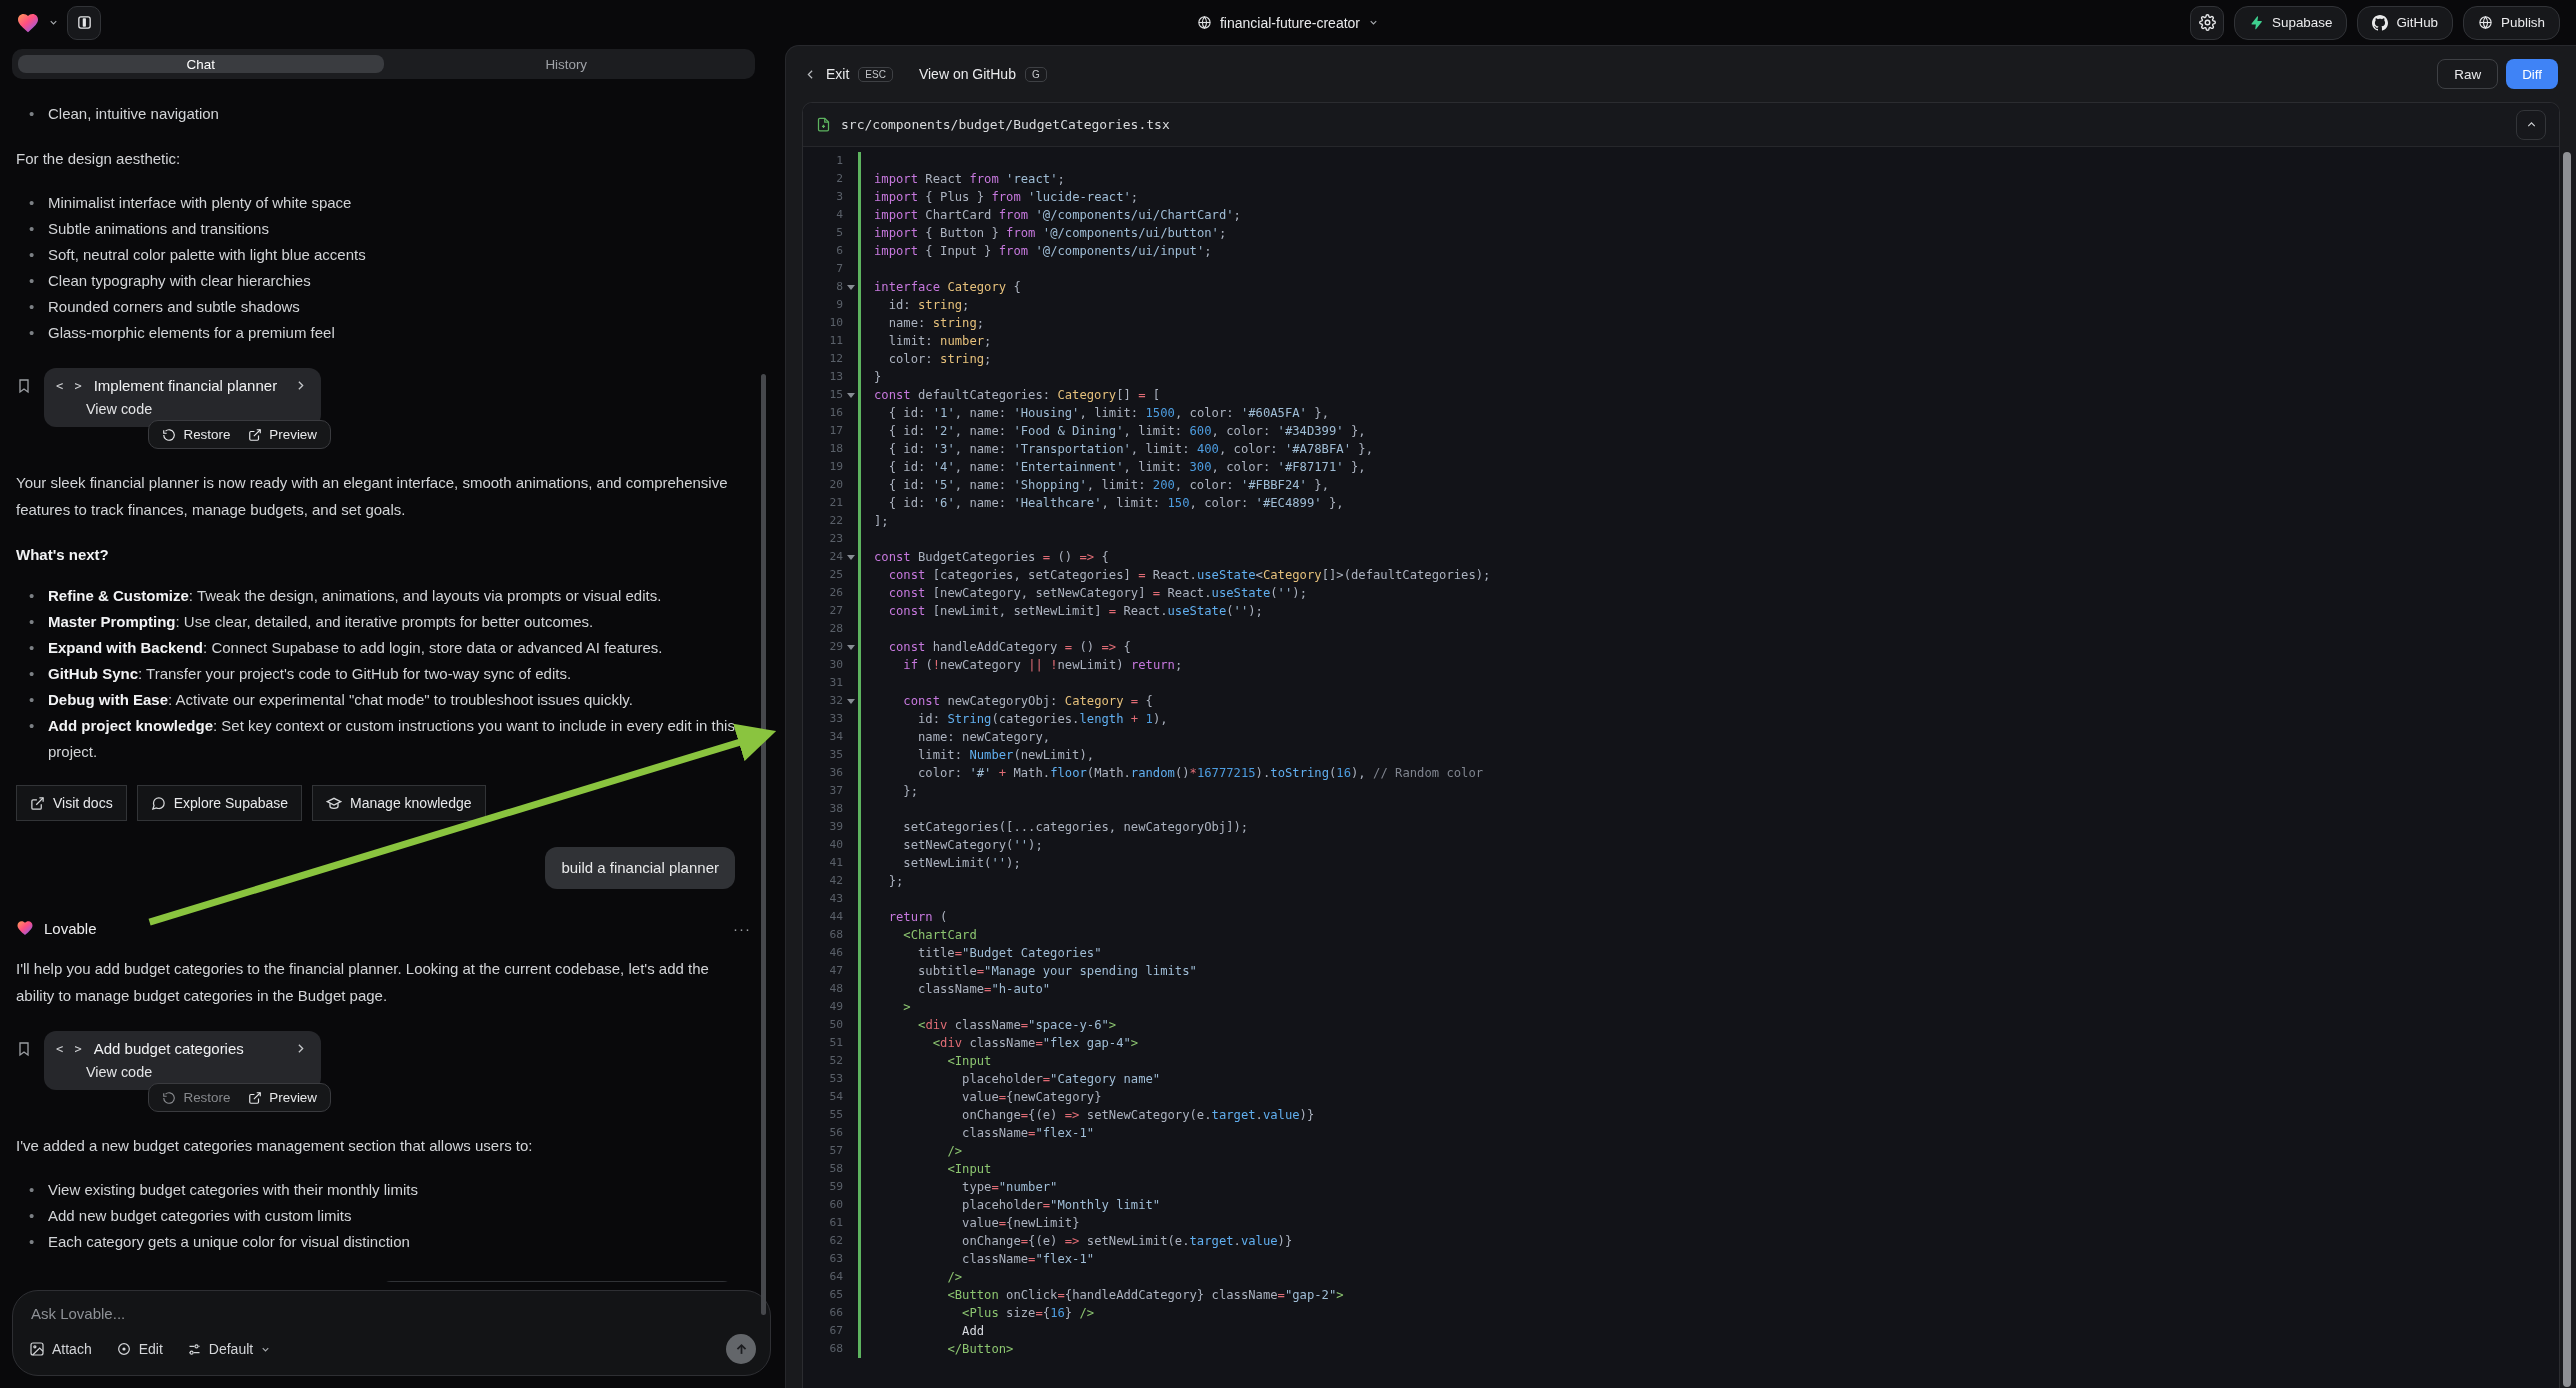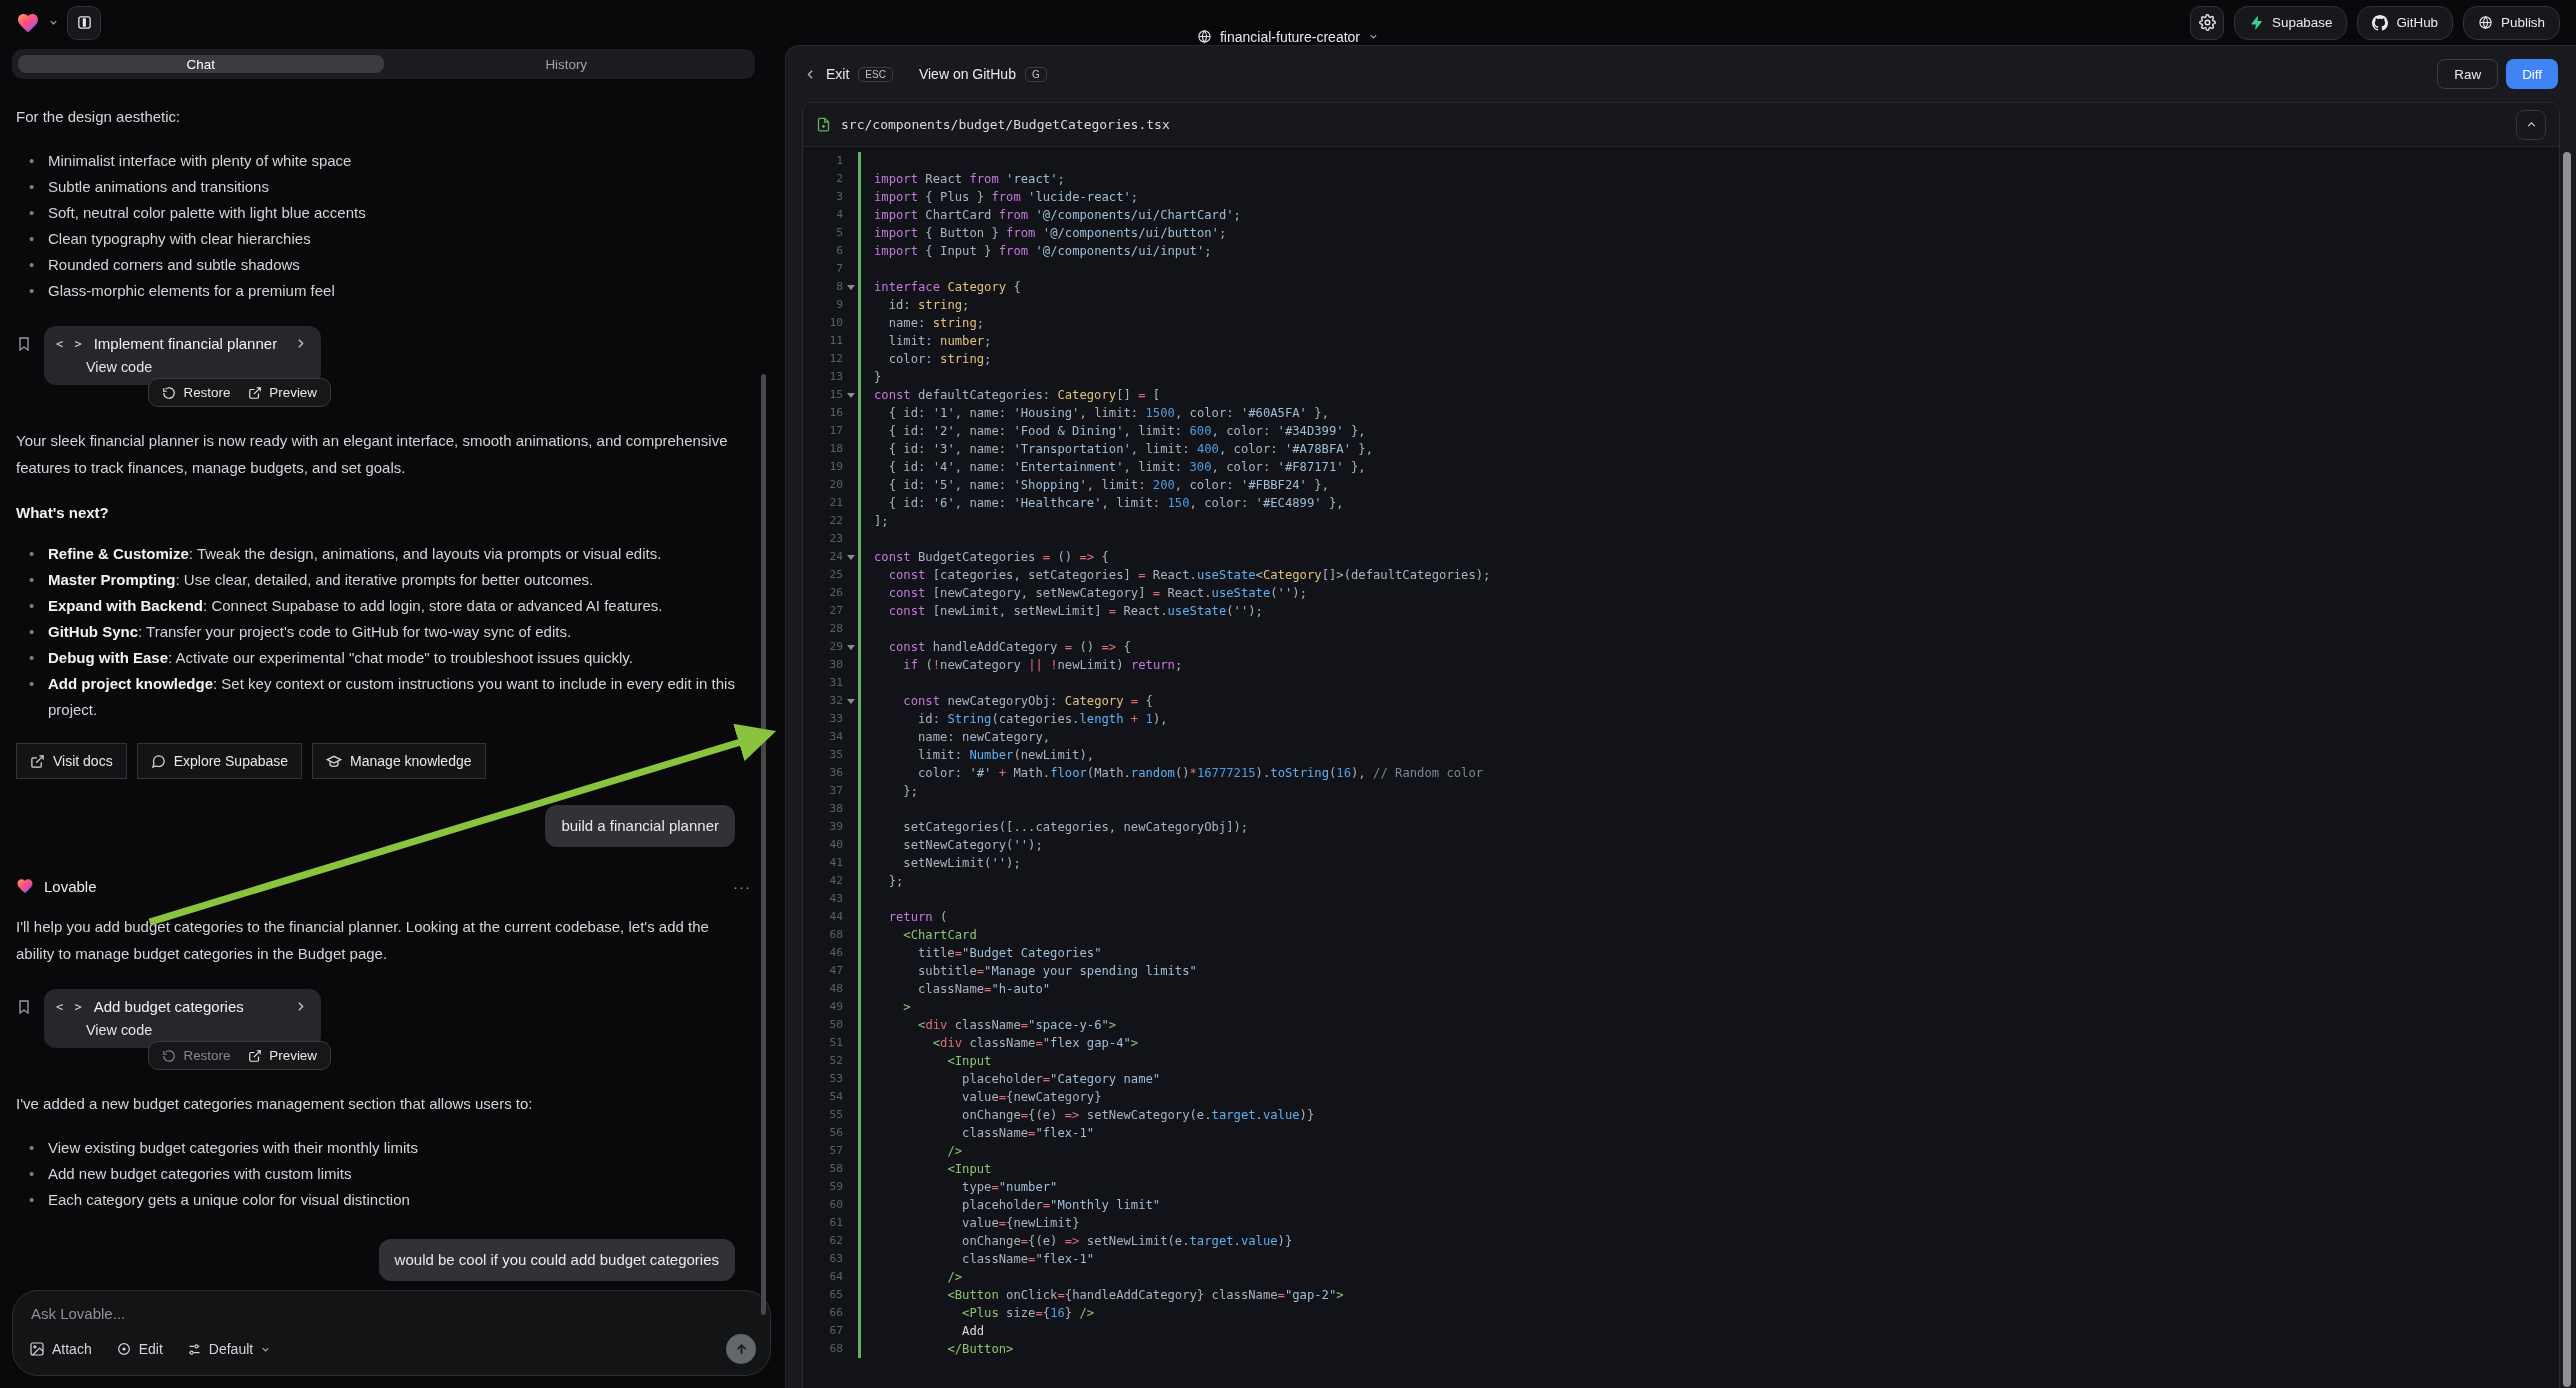--- a/index.html
+++ b/index.html
@@ -4,21 +4,21 @@
 <style>
   html,body{margin:0;padding:0;width:2576px;height:1388px;background:#09090b;overflow:hidden;
     font-family:"Liberation Sans",sans-serif;-webkit-font-smoothing:antialiased;color:#d2d4d7;}
   *{box-sizing:border-box;}
   button{font-family:inherit;cursor:pointer;}
   
   .topbar{height:45px;display:flex;align-items:center;padding:0 16px;position:relative;background:#09090b;}
   .tb-left{display:flex;align-items:center;gap:8px;}
   .iconbtn{width:34px;height:34px;border:1px solid #313337;background:#17181b;border-radius:10px;
     display:flex;align-items:center;justify-content:center;}
-  .tb-center{position:absolute;left:50%;top:14px;height:45px;transform:translateX(-50%);
+  .tb-center{position:absolute;left:50%;top:0;height:45px;transform:translateX(-50%);
     display:flex;align-items:center;gap:8px;font-size:14px;color:#e9eaec;}
   .tb-right{margin-left:auto;display:flex;align-items:center;gap:10px;}
   .tb-btn{height:34px;display:flex;align-items:center;gap:8px;padding:0 14px;border:1px solid #313337;
     background:#17181b;border-radius:14px;color:#ececee;font-size:13.4px;}
   
   .main{display:flex;height:1343px;position:relative;}
   .left{width:785px;display:flex;flex-direction:column;position:relative;}
   .right{flex:1;background:#191a1d;border-top-left-radius:14px;border-top:1px solid #27282c;
     border-left:1px solid #27282c;display:flex;flex-direction:column;position:relative;overflow:hidden;}
   
@@ -179,20 +179,23 @@
 </div>
 
 <div class="main">
 
   <div class="left">
     <div class="tabs">
       <button class="tab active">Chat</button>
       <button class="tab">History</button>
     </div>
     <div class="chat-scroll">
+        <div class="bullets">
+          <div class="bullet">Clean, intuitive navigation</div>
+        </div>
         <p class="msg-p">For the design aesthetic:</p>
         <div class="bullets">
           <div class="bullet">Minimalist interface with plenty of white space</div>
           <div class="bullet">Subtle animations and transitions</div>
           <div class="bullet">Soft, neutral color palette with light blue accents</div>
           <div class="bullet">Clean typography with clear hierarchies</div>
           <div class="bullet">Rounded corners and subtle shadows</div>
           <div class="bullet">Glass-morphic elements for a premium feel</div>
         </div>
         <div class="cardrow">

